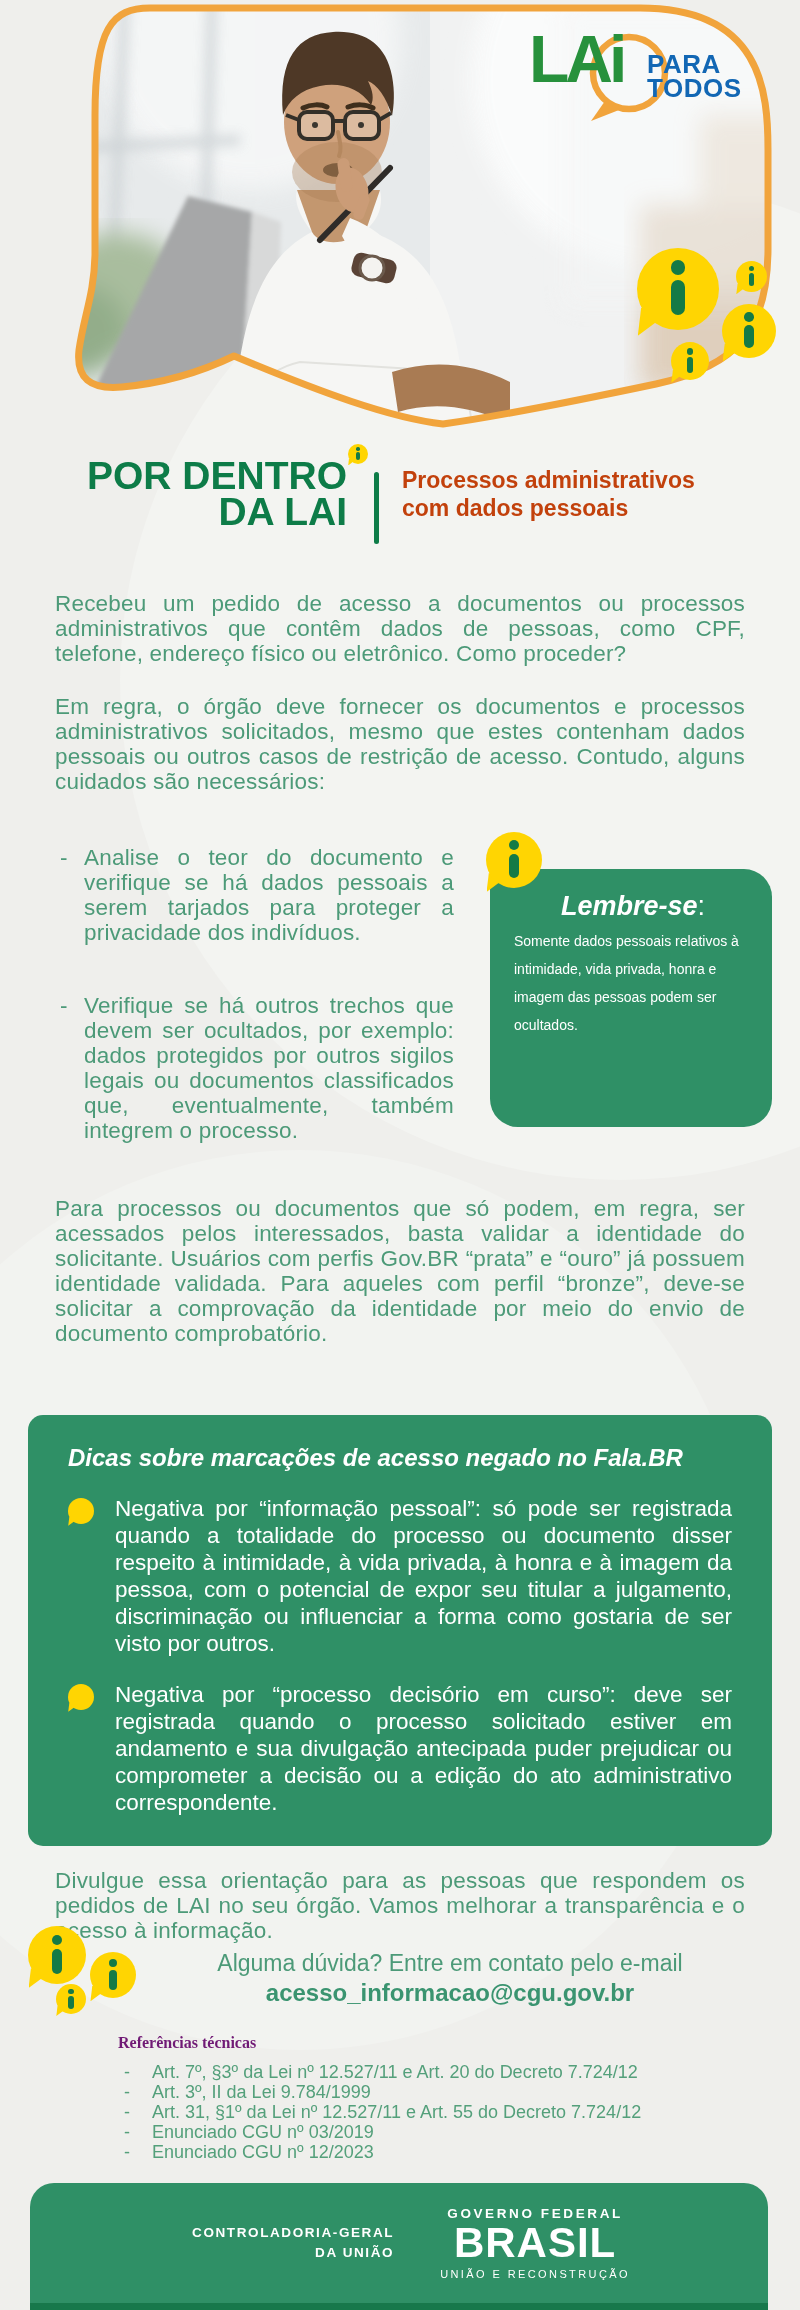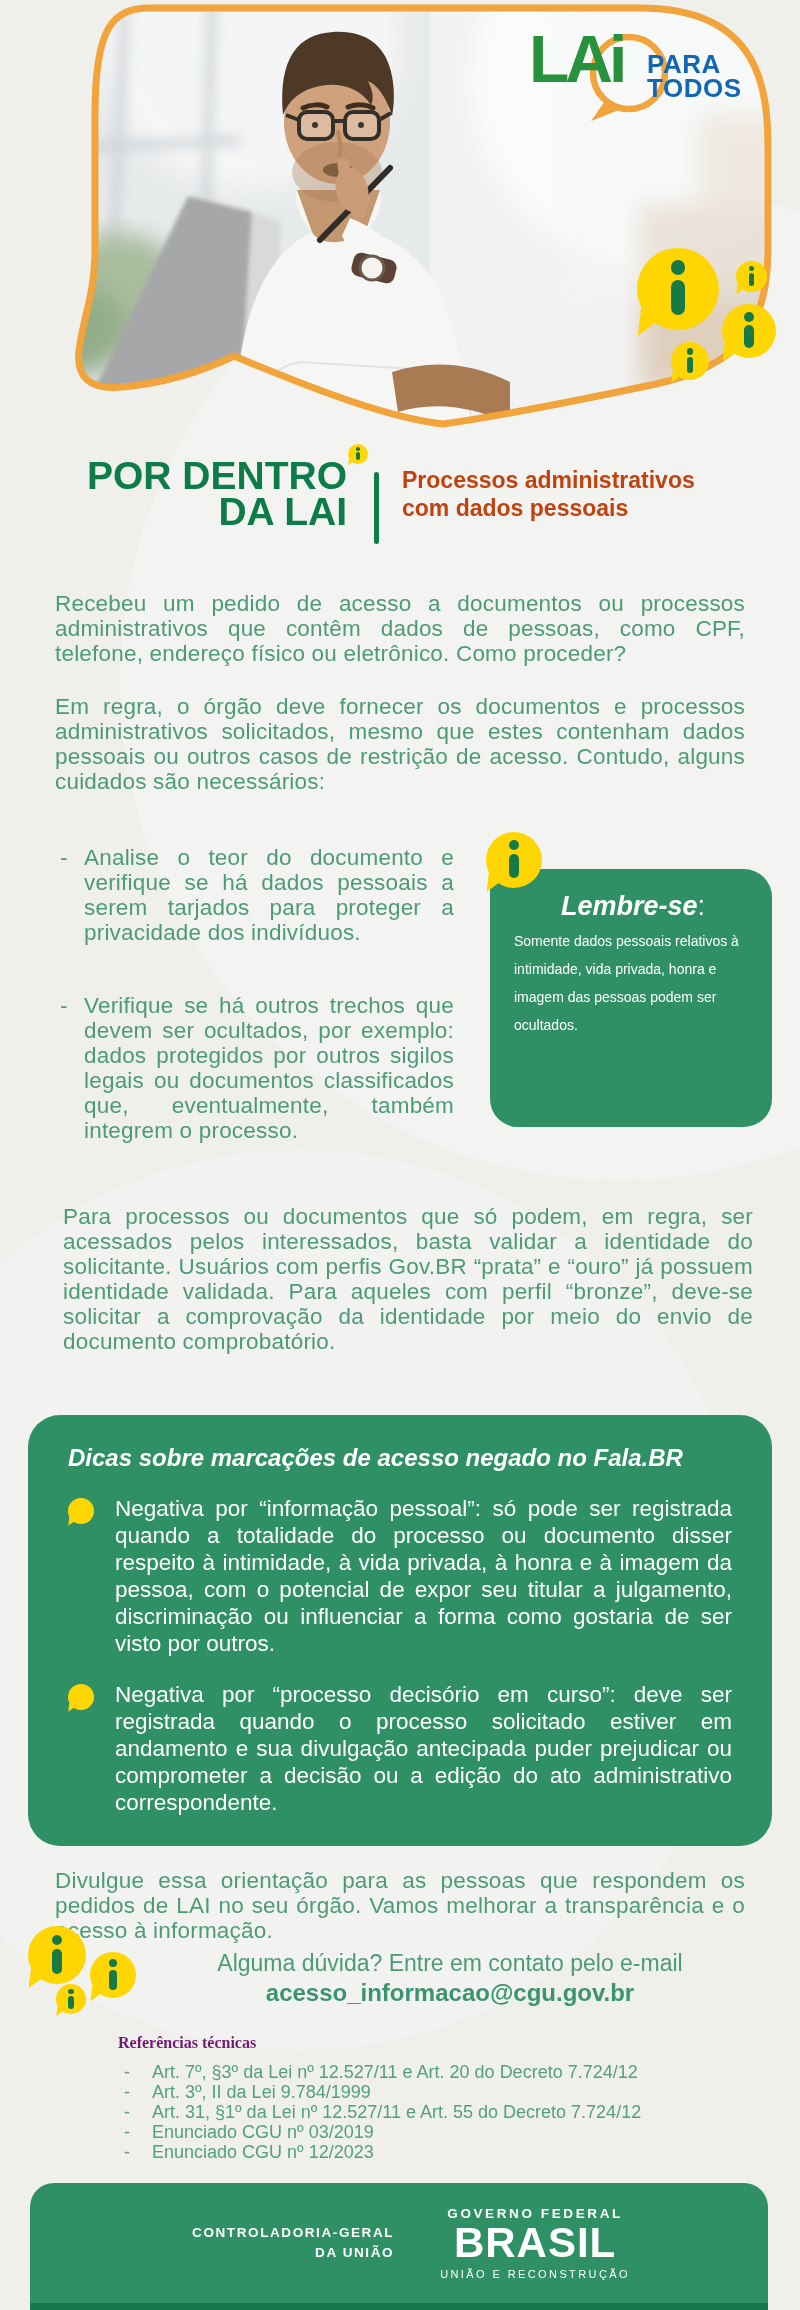--- a/index.html
+++ b/index.html
@@ -49,24 +49,24 @@
   .chk .dash{flex:0 0 24px;}
   .chk .txt{flex:1;text-align:justify;}
 
   .reminder-icon{left:486px;top:832px;}
   .reminder{position:absolute;left:490px;top:869px;width:282px;min-height:258px;z-index:2;
     background:#2f9066;border-radius:4px 28px 28px 28px;padding:22px 20px 24px 24px;box-sizing:border-box;color:#ffffff;}
   .reminder .rtitle{font-size:27px;line-height:30px;text-align:center;}
   .reminder .rtitle b{font-style:italic;font-weight:bold;}
   .reminder .rbody{margin-top:6px;font-size:14px;line-height:28px;}
 
-  .p-identity{position:absolute;left:55px;top:1196px;width:690px;z-index:2;margin:8px;}
+  .p-identity{position:absolute;left:55px;top:1196px;width:690px;z-index:2;margin:0;}
 
   .tips{position:absolute;left:28px;top:1415px;width:744px;z-index:2;background:#2f9066;
-    border-radius:32px;padding:30px 40px 30px 40px;box-sizing:border-box;color:#ffffff;}
+    border-radius:15px;padding:30px 40px 30px 40px;box-sizing:border-box;color:#ffffff;}
   .tips .ttitle{font-style:italic;font-weight:bold;font-size:24px;line-height:26px;}
   .tip{position:relative;padding-left:47px;margin-top:24px;font-size:22.5px;line-height:27px;text-align:justify;}
   .tip .bub{left:0;top:3px;}
 
   .outro{position:absolute;left:55px;top:1868px;width:690px;z-index:2;margin:0;}
 
   
   .contact-text{position:absolute;left:180px;top:1950px;width:540px;z-index:2;text-align:center;}
   .contact-line1{color:#4c9a78;font-size:23px;line-height:26px;}
   .contact-email{color:#3a9470;font-size:24px;font-weight:bold;line-height:28px;margin-top:3px;display:block;}

